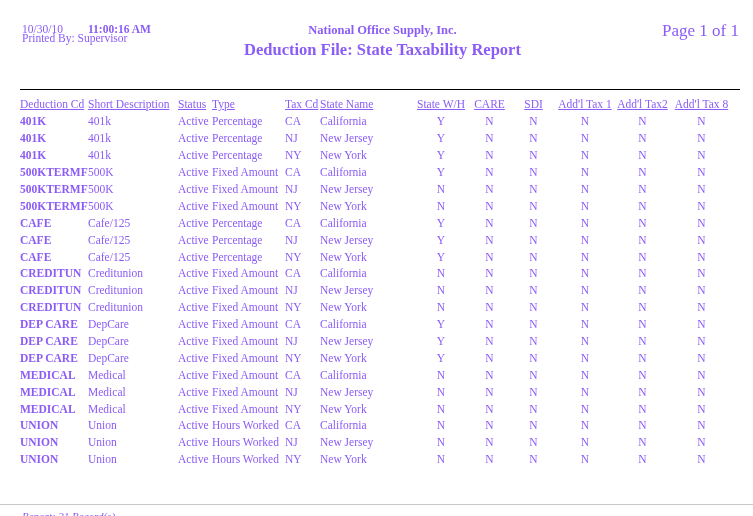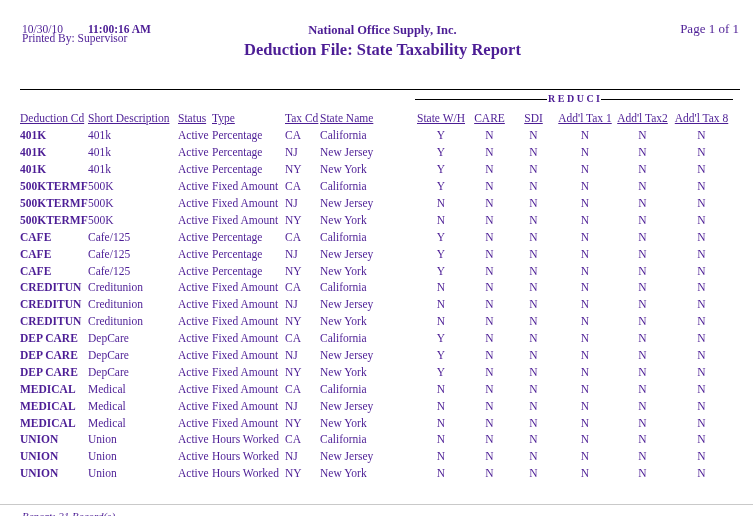--- a/index.html
+++ b/index.html
@@ -2,33 +2,33 @@
 <html><head>
 <meta charset="utf-8">
 <style>
   * { margin: 0; padding: 0; box-sizing: border-box; }
   html, body { background: #ffffff; }
   .page {
     position: relative;
     width: 753px;
     height: 516px;
     background: #ffffff;
-    color: #4c1d95;
+    color: #8b5cf6;
     font-family: "Liberation Serif", "DejaVu Serif", serif;
     overflow: hidden;
   }
   
   .meta { position: absolute; font-size: 11.5px; white-space: nowrap; }
   .meta-date   { top: 23px; left: 22px; }
   .meta-time   { top: 23px; left: 88px; font-weight: bold; }
   .meta-printed{ top: 32px; left: 22px; }
   .center-head { position: absolute; left: 6px; width: 100%; text-align: center; white-space: nowrap; }
   .company  { top: 23px; font-size: 12.5px; font-weight: bold; }
   .title    { top: 40px; font-size: 16.5px; font-weight: bold; }
-  .page-num { position: absolute; top: 21px; right: 14px; font-size: 13px; white-space: nowrap; margin-left: 16px; }
+  .page-num { position: absolute; top: 21px; right: 14px; font-size: 17px; white-space: nowrap; margin-left: 16px; }
   .rule-top {
     position: absolute; top: 89px; left: 20px; width: 720px;
     border-top: 1px solid #000000; height: 0;
   }
   
   .report-table {
     position: absolute; top: 92px; left: 20px; width: 713px;
     border-collapse: collapse; table-layout: fixed;
     font-size: 11.5px;
   }
@@ -83,30 +83,20 @@
         <col style="width:35px">
         <col style="width:95px">
       <col style="width:52px">
         <col style="width:45px">
         <col style="width:43px">
       <col style="width:60px">
         <col style="width:55px">
         <col style="width:63px">
     </colgroup>
     <thead>
-      <tr class="group-row">
-        <td colspan="6"></td>
-        <td colspan="6">
-          <div class="reduci-wrap">
-            <span class="reduci-line"></span>
-            <span class="reduci-label">R E D U C I</span>
-            <span class="reduci-line"></span>
-          </div>
-        </td>
-      </tr>
       <tr class="header-row">
         <th>Deduction Cd</th>
         <th>Short Description</th>
         <th>Status</th>
         <th>Type</th>
         <th>Tax Cd</th>
         <th>State Name</th>
         <th class="c">State W/H</th>
         <th class="c">CARE</th>
         <th class="c">SDI</th>

